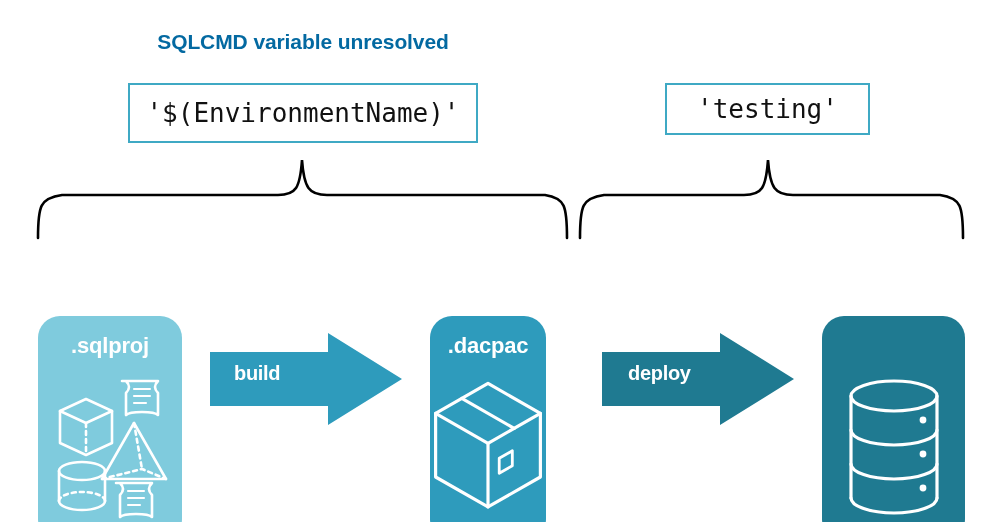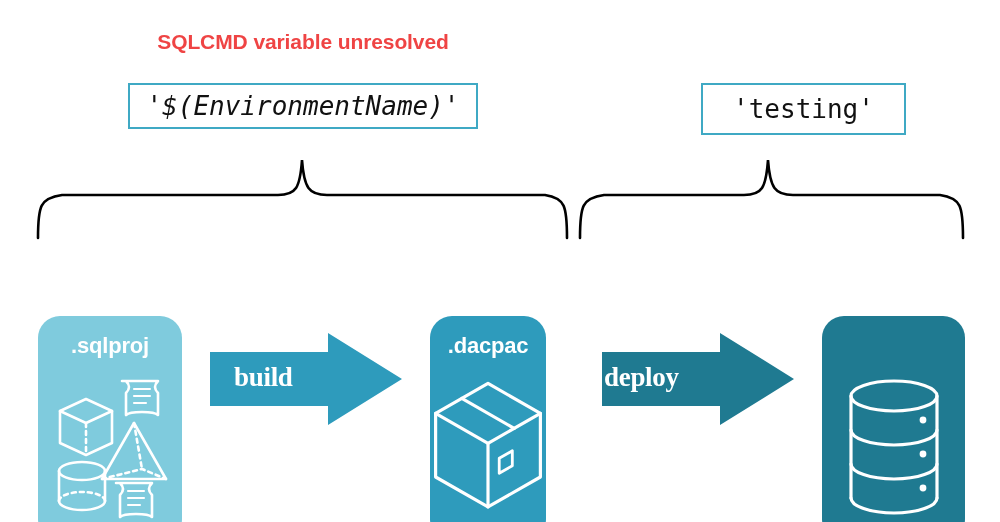--- a/index.html
+++ b/index.html
@@ -15,21 +15,21 @@
     width: 1000px;
     height: 522px;
     background: #ffffff;
     overflow: hidden;
   }
   .section-label {
     position: absolute;
     font-family: "Liberation Sans", sans-serif;
     font-weight: bold;
     font-size: 21px;
-    color: #ef4444;
+    color: #0369a1;
     text-align: center;
     white-space: nowrap;
     letter-spacing: -0.1px;
   }
   .code-box {
     position: absolute;
     border: 2px solid #3FA9C4;
     background: #ffffff;
     display: flex;
     align-items: center;
@@ -65,46 +65,46 @@
     right: 0;
     display: flex;
     align-items: center;
     justify-content: center;
   }
   .arrow-wrap {
     position: absolute;
   }
   .arrow-label {
     position: absolute;
-    font-family: Liberation Serif, serif;
+    font-family: Liberation Sans, sans-serif;
     font-weight: bold;
-    font-size: 27px;
+    font-size: 20px;
     color: #ffffff;
     letter-spacing: -0.3px;
     white-space: nowrap;
   }
   .brace-layer {
     position: absolute;
     left: 0;
     top: 0;
   }
 </style>
 </head>
 <body>
 
 <div id="canvas">
 
   <div class="section-label" style="left:58px; top:30px; width:490px;">SQLCMD variable unresolved</div>
 
 
-  <div class="code-box" style="left:128px; top:83px; width:350px; height:46px;font-style:italic;">
+  <div class="code-box" style="left:128px; top:83px; width:350px; height:60px;">
     <span>'$(EnvironmentName)'</span>
   </div>
 
-  <div class="code-box" style="left:665px; top:83px; width:205px; height:52px;margin-left:36px;">
+  <div class="code-box" style="left:665px; top:83px; width:205px; height:52px;">
     <span>'testing'</span>
   </div>
 
   <svg class="brace-layer" width="1000" height="522" viewBox="0 0 1000 522" fill="none">
 
     <path d="M 38 238
              C 38 206, 40 198, 62 195
              L 278 195
              C 296 195, 300 188, 302 160
              C 304 188, 309 195, 327 195
@@ -175,21 +175,21 @@
         <path d="M 34 22 L 90 54"></path>
         <path d="M 74 86 L 88 78 L 88 94 L 74 102 Z" stroke-width="3"></path>
       </svg>
     </div>
   </div>
 
   <div class="arrow-wrap" style="left:600px; top:330px; width:196px; height:98px;">
     <svg width="196" height="98" viewBox="0 0 196 98">
       <path d="M 2 22 L 120 22 L 120 3 L 194 49 L 120 95 L 120 76 L 2 76 Z" fill="#1F7A91"></path>
     </svg>
-    <div class="arrow-label" style="left:4px; top:32px;">deploy</div>
+    <div class="arrow-label" style="left:28px; top:32px;">deploy</div>
   </div>
 
   <div class="stage-box" style="left:822px; top:268px; width:143px; height:225px; background:#1F7A91;">
     <div class="stage-icon" style="top:58px; height:150px;">
       <svg width="110" height="146" viewBox="0 0 110 146" fill="none" stroke="#ffffff" stroke-width="3.2" stroke-linejoin="round" stroke-linecap="round">
         <ellipse cx="55" cy="20" rx="43" ry="15"></ellipse>
         <path d="M 12 20 L 12 122"></path>
         <path d="M 98 20 L 98 122"></path>
         <path d="M 12 122 A 43 15 0 0 0 98 122"></path>
         <path d="M 12 54 A 43 15 0 0 0 98 54"></path>

